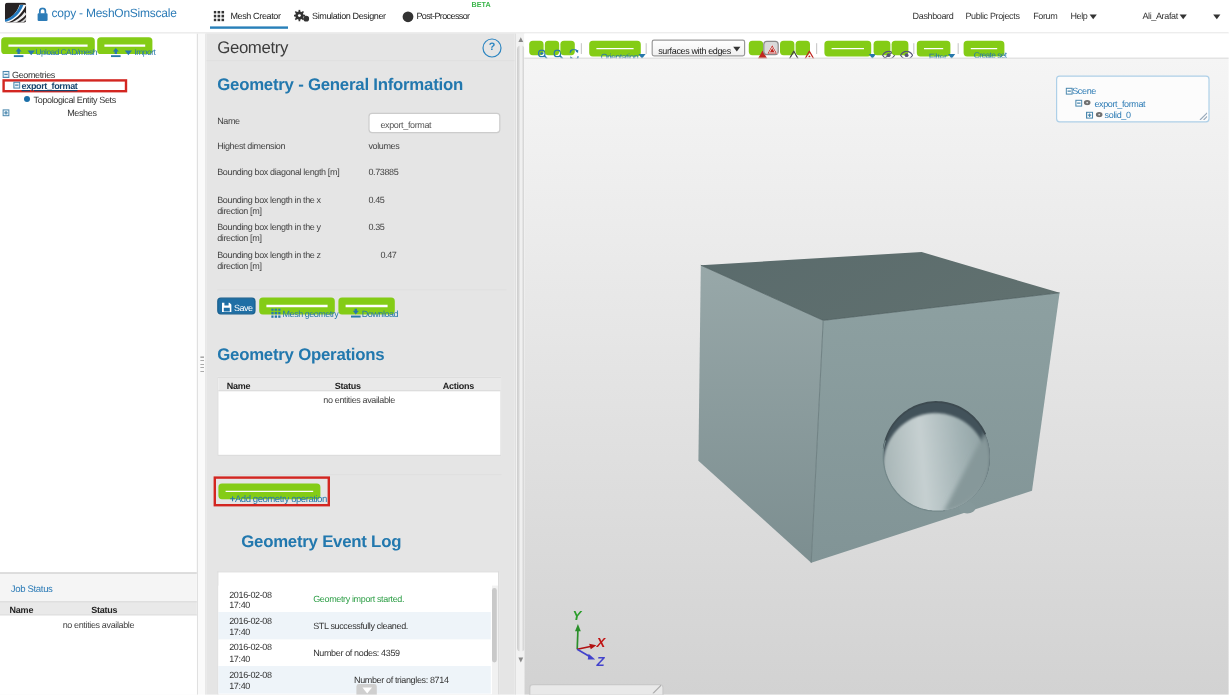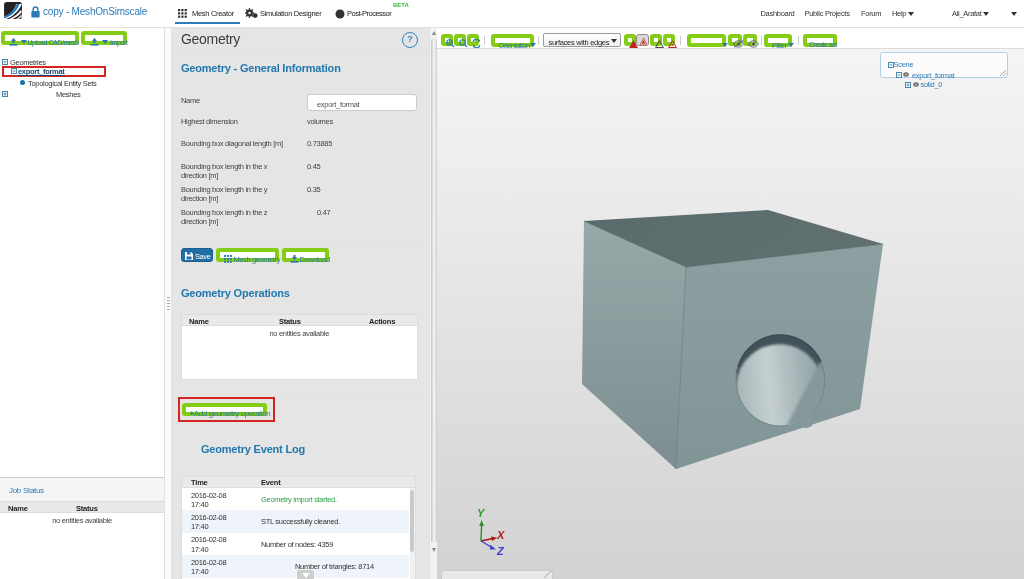--- a/index.html
+++ b/index.html
@@ -3,26 +3,26 @@
 <meta charset="utf-8">
 <style>
 * { margin:0; padding:0; box-sizing:border-box; }
 html,body { width:1024px; height:579px; overflow:hidden; background:#fff;
   font-family:"Liberation Sans", sans-serif; }
 .abs { position:absolute; white-space:nowrap; }
 .wrap { white-space:normal; }
 #app { position:relative; width:1024px; height:579px; }
 .blue { color:#2d7cb7; }
 .sep { width:1px; background:#ccc; }
-.bbtn { border:4px solid #84cc16; border-radius:3px; background:#fff; color:#2878ab; }
+.bbtn { border:6px solid #84cc16; border-radius:3px; background:#fff; color:#2878ab; }
 .caret { display:inline-block; width:0; height:0; border-left:3px solid transparent;
   border-right:3px solid transparent; border-top:4px solid currentColor; vertical-align:middle; }
 .tiny { font-size:7.5px; letter-spacing:-0.3px; color:#444; }
 .th { font-size:7.5px; font-weight:bold; letter-spacing:-0.2px; color:#222; }
-.hd { font-size:11px; font-weight:bold; letter-spacing:-0.2px; color:#2278ae; }
+.hd { font-size:14px; font-weight:bold; letter-spacing:-0.2px; color:#2278ae; }
 .nav { font-size:7.5px; letter-spacing:-0.3px; color:#333; }
 .tree { font-size:7.5px; letter-spacing:-0.3px; color:#333; }
 </style>
 </head>
 <body>
 <div id="app">
 
 <div class="abs" style="left:0;top:0;width:1024px;height:28px;background:#fff;border-bottom:1px solid #e2e2e2;">
   <svg class="abs" style="left:4px;top:2px;" width="18" height="17" viewBox="0 0 19 18">
     <defs>
@@ -219,24 +219,20 @@
   <div class="abs" style="left:9px;top:367px;width:237px;height:1px;background:#e0e0e0;"></div>
 
   <div class="abs" style="left:6px;top:368.5px;width:97px;height:25.5px;border:2px solid #d32621;"></div>
   <div class="abs bbtn" style="left:10px;top:375px;width:85px;height:12.5px;">
     <div class="abs" style="left:3.5px;top:2px;font-size:8px;letter-spacing:-0.4px;color:#2878ab;"><b>+</b>Add geometry operation</div>
   </div>
 
   <div class="abs hd" style="left:9px;top:415px;margin-left:20px;">Geometry Event Log</div>
 
   <div class="abs" style="left:9px;top:447.5px;width:234.5px;height:103.5px;border:1px solid #ddd;border-bottom:none;background:#fff;">
-    <div class="abs" style="left:0;top:0;width:232.5px;height:11.5px;background:#e9e9e9;border-bottom:1px solid #ddd;">
-      <div class="abs th" style="left:9px;top:1.5px;">Time</div>
-      <div class="abs th" style="left:79px;top:1.5px;">Event</div>
-    </div>
     <div class="abs" style="left:0;top:11.5px;width:226.5px;height:22.4px;background:#fff;">
       <div class="abs" style="left:9px;top:2.5px;font-size:7.5px;letter-spacing:-0.3px;color:#333;line-height:9.5px;">2016-02-08<br>17:40</div>
       <div class="abs" style="left:79px;top:7px;font-size:7.5px;letter-spacing:-0.3px;color:#2d9e46;">Geometry import started.</div>
     </div>
     <div class="abs" style="left:0;top:33.9px;width:226.5px;height:22.4px;background:#eef4f9;">
       <div class="abs" style="left:9px;top:2.5px;font-size:7.5px;letter-spacing:-0.3px;color:#333;line-height:9.5px;">2016-02-08<br>17:40</div>
       <div class="abs" style="left:79px;top:7px;font-size:7.5px;letter-spacing:-0.3px;color:#333;">STL successfully cleaned.</div>
     </div>
     <div class="abs" style="left:0;top:56.3px;width:226.5px;height:22.4px;background:#fff;">
       <div class="abs" style="left:9px;top:2.5px;font-size:7.5px;letter-spacing:-0.3px;color:#333;line-height:9.5px;">2016-02-08<br>17:40</div>
@@ -394,21 +390,21 @@
           <ellipse cx="341.5" cy="337.5" rx="43.2" ry="42.5" fill="url(#gh)" filter="url(#soft1)"></ellipse>
         </g>
       </g>
       <g clip-path="url(#holeclip2)">
             <polygon points="384.1,313.0 384.9,315.0 385.6,317.0 386.2,319.0 386.8,321.1 387.2,323.2 387.6,325.3 387.8,327.4 388.0,329.5 388.0,331.7 388.0,333.8 387.8,336.0 387.6,338.1 387.3,340.2 386.8,342.3 386.3,344.3 385.7,346.4 384.9,348.4 384.1,350.3 383.2,352.3 382.2,354.2 381.2,356.0 380.0,357.8 378.8,359.5 377.5,361.1 376.1,362.7 374.6,364.2 373.1,365.7 371.5,367.1 369.8,368.4 368.1,369.6 366.3,370.7 364.5,371.7 362.6,372.7 360.7,373.5 358.8,374.3 356.8,375.0 354.8,375.6 352.7,376.0 350.7,376.4" fill="#86989a" stroke="#86989a" stroke-width="2" filter="url(#soft2)"></polygon>
           </g>
       <polyline points="299.4,325.0 299.8,322.7 300.3,320.3 300.9,318.0 301.6,315.8 302.5,313.5 303.5,311.4 304.5,309.3 305.7,307.2 307.0,305.2 308.4,303.3 309.9,301.5 311.5,299.7 313.2,298.0 314.9,296.5 316.7,295.0 318.7,293.6 320.6,292.3 322.7,291.2 324.8,290.1 326.9,289.2 329.1,288.4 331.4,287.7 333.6,287.1 335.9,286.6 338.3,286.3 340.6,286.1 342.9,286.0 345.3,286.1 347.6,286.2 349.9,286.5 352.2,287.0 354.5,287.5 356.8,288.2 359.0,289.0 361.2,289.9 363.3,290.9 365.4,292.0 367.4,293.3 369.3,294.6 371.2,296.1 373.0,297.6 374.7,299.3 376.3,301.0 377.9,302.8 379.3,304.7 380.7,306.7 381.9,308.7 383.0,310.8 384.1,313.0" fill="none" stroke="#3d4a50" stroke-width="1.5"></polyline>
       <polyline points="300.9,318.1 300.4,319.9 300.0,321.7 299.6,323.6 299.3,325.4 299.1,327.3 299.0,329.2 299.0,331.0 299.0,332.9 299.1,334.8 299.3,336.7 299.6,338.5 299.9,340.4 300.3,342.2 300.8,344.0 301.3,345.8 302.0,347.6 302.7,349.3 303.4,351.1 304.3,352.7 305.2,354.4 306.1,356.0 307.2,357.6 308.3,359.1 309.4,360.5 310.6,362.0 311.9,363.3 313.2,364.7 314.6,365.9 316.0,367.1 317.5,368.3 319.0,369.3 320.6,370.3 322.2,371.3 323.8,372.2 325.5,373.0 327.2,373.7 328.9,374.4 330.6,375.0 332.4,375.5 334.2,375.9 336.0,376.3 337.8,376.6 339.7,376.8 341.5,376.9 343.3,377.0 345.2,377.0 347.0,376.9 348.9,376.7 350.7,376.4" fill="none" stroke="#75898b" stroke-width="1"></polyline>
     </svg>
 
-    <div class="abs" style="left:443px;top:3px;width:128px;height:26px;background:rgba(255,255,255,0.75);border:1px solid #aed0e8;border-radius:3px;">
+    <div class="abs" style="left:443px;top:14px;width:128px;height:39px;background:rgba(255,255,255,0.75);border:1px solid #aed0e8;border-radius:3px;">
       <svg class="abs" style="left:6.5px;top:8.5px;" width="6" height="6" viewBox="0 0 6 6">
             <rect x="0.5" y="0.5" width="5" height="5" fill="#fff" stroke="#4a87ad" stroke-width="1"></rect>
             <line x1="1.6" y1="3" x2="4.4" y2="3" stroke="#4a87ad" stroke-width="1"></line>
           </svg>
       <div class="abs" style="left:12.5px;top:7px;font-size:7.5px;letter-spacing:-0.3px;color:#2e7cb5;">Scene</div>
       <svg class="abs" style="left:15px;top:19px;" width="6" height="6" viewBox="0 0 6 6">
             <rect x="0.5" y="0.5" width="5" height="5" fill="#fff" stroke="#4a87ad" stroke-width="1"></rect>
             <line x1="1.6" y1="3" x2="4.4" y2="3" stroke="#4a87ad" stroke-width="1"></line>
           </svg>
       <svg class="abs" style="left:22px;top:19px;" width="6" height="5" viewBox="0 0 6 5">

